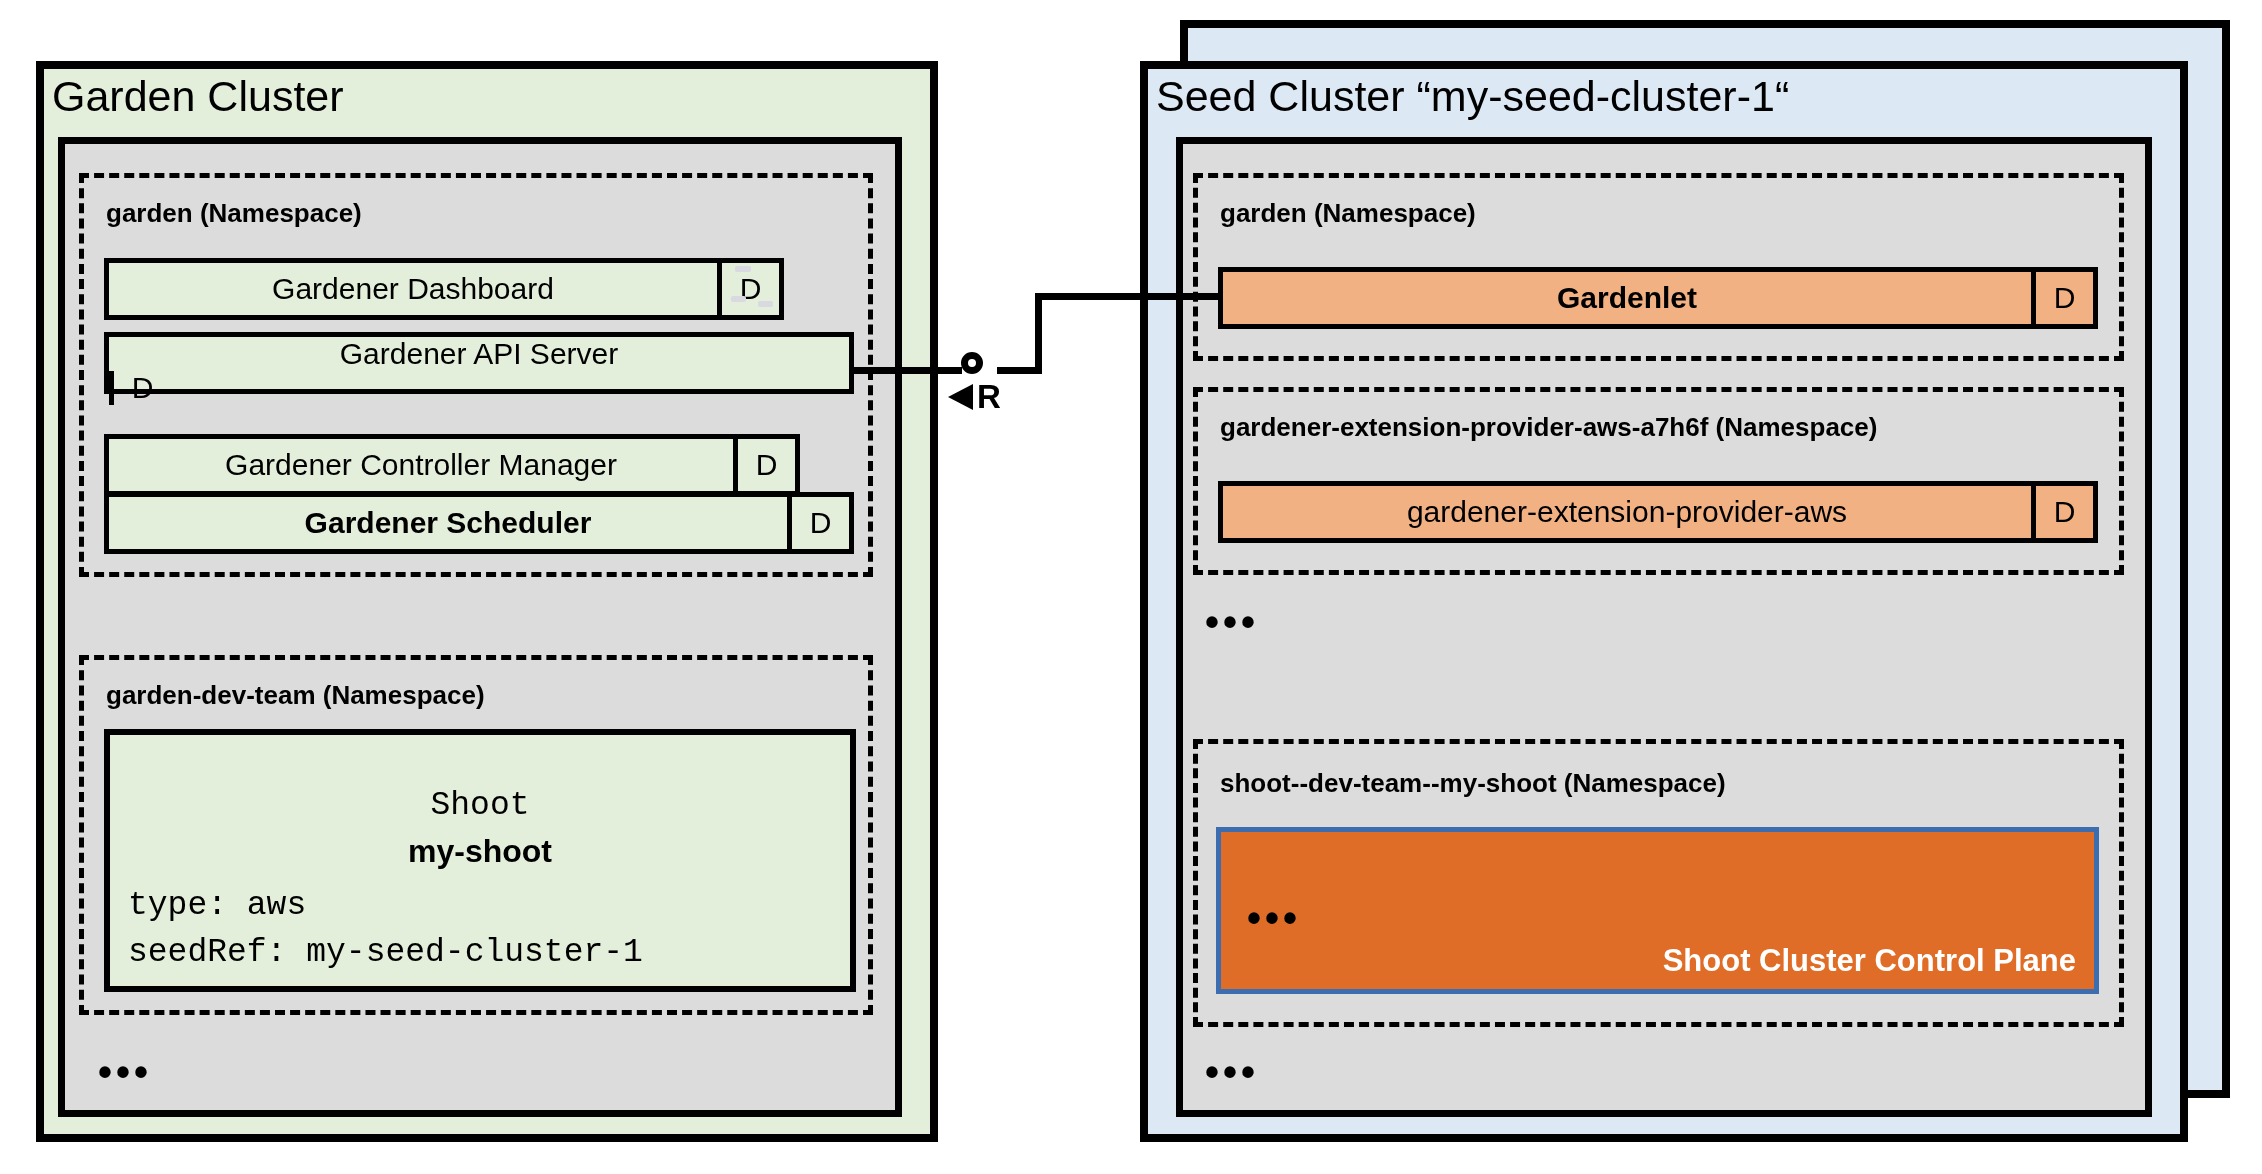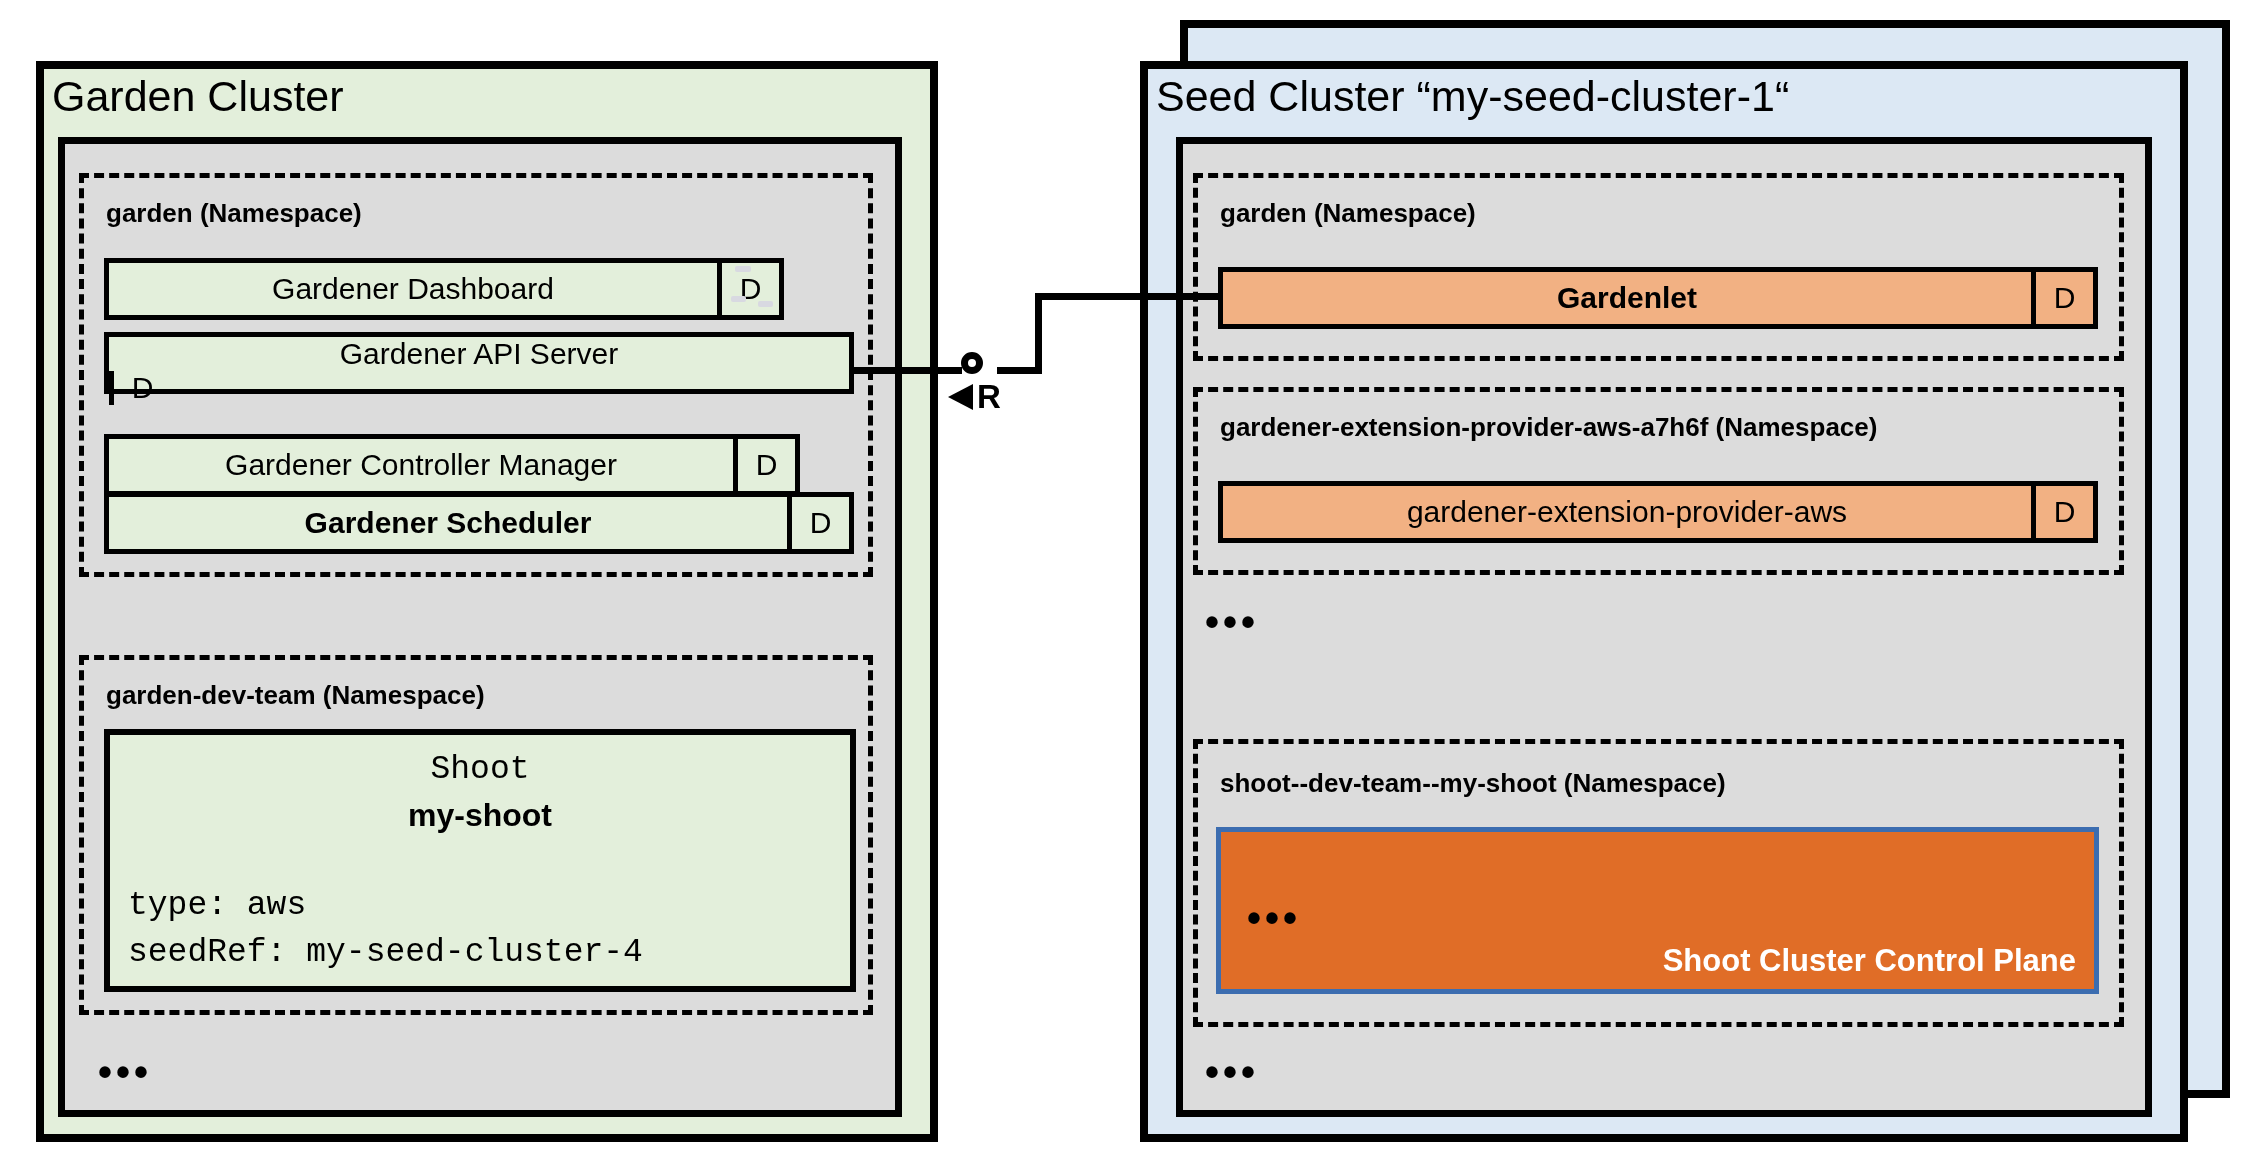--- a/index.html
+++ b/index.html
@@ -23,21 +23,21 @@
 
   .comp-row{position:absolute; display:flex; align-items:stretch; height:62px; border:5px solid var(--ink);}
   .comp-row .lbl{flex:1; display:flex; align-items:center; justify-content:center; font-size:30px; white-space:nowrap;}
   .comp-row .badge{width:62px; border-left:5px solid var(--ink); display:flex; align-items:center; justify-content:center; font-size:30px;}
   .row-green{background:var(--cluster-green);}
   .row-orange{background:var(--component-orange);}
   .bold{font-weight:bold;}
 
   .shoot-box{position:absolute; border:6px solid var(--ink); background:var(--cluster-green);}
   .mono{font-family:"Liberation Mono",monospace;}
-  .center-line{position:absolute; left:0; right:0; text-align:center; white-space:nowrap;}
+  .center-line{position:absolute; left:0; right:0; text-align:center; white-space:nowrap;margin-top:36px;}
   .spec-line{position:absolute; left:18px; font-size:33px; white-space:nowrap;}
 
   .ellipsis{position:absolute; font-size:40px; font-weight:bold; letter-spacing:4px; line-height:40px;}
 
   .cp-box{position:absolute; border:5px solid var(--cp-border); background:var(--cp-orange);}
   .cp-label{position:absolute; right:18px; bottom:10px; color:#fff; font-weight:bold; font-size:31px; white-space:nowrap;}
 
   .wire{position:absolute; background:var(--ink); z-index:40;}
   .wire-circle{position:absolute; width:22px; height:22px; border:7px solid var(--ink); background:#fff; border-radius:50%; z-index:41;}
   .wire-arrow{position:absolute; width:0; height:0; border-top:13px solid transparent; border-bottom:13px solid transparent; border-right:25px solid var(--ink); z-index:41;}
@@ -79,21 +79,21 @@
   <div class="artifact" style="left:735px; top:266px; width:16px;"></div>
   <div class="artifact" style="left:731px; top:296px; width:15px;"></div>
   <div class="artifact" style="left:758px; top:301px; width:15px;"></div>
 
   <div class="abs ns" style="left:79px; top:655px; width:794px; height:360px;">
     <div class="ns-title">garden-dev-team (Namespace)</div>
     <div class="shoot-box" style="left:20px; top:69px; width:752px; height:263px;">
       <div class="center-line mono" style="top:16px; font-size:33px;">Shoot</div>
       <div class="center-line bold" style="top:62px; font-size:32px;">my-shoot</div>
       <div class="spec-line mono" style="top:152px;">type: aws</div>
-      <div class="spec-line mono" style="top:199px;">seedRef: my-seed-cluster-4</div>
+      <div class="spec-line mono" style="top:199px;">seedRef: my-seed-cluster-1</div>
     </div>
   </div>
 
   <div class="ellipsis" style="left:98px; top:1052px;">•••</div>
 
   <div class="abs cluster blue" style="left:1140px; top:61px; width:1048px; height:1081px;"></div>
   <div class="abs cluster-title" style="left:1156px; top:66px;">Seed Cluster “my-seed-cluster-1“</div>
   <div class="abs gray-panel" style="left:1176px; top:137px; width:976px; height:980px;"></div>
 
   <div class="abs ns" style="left:1193px; top:173px; width:931px; height:188px;">

